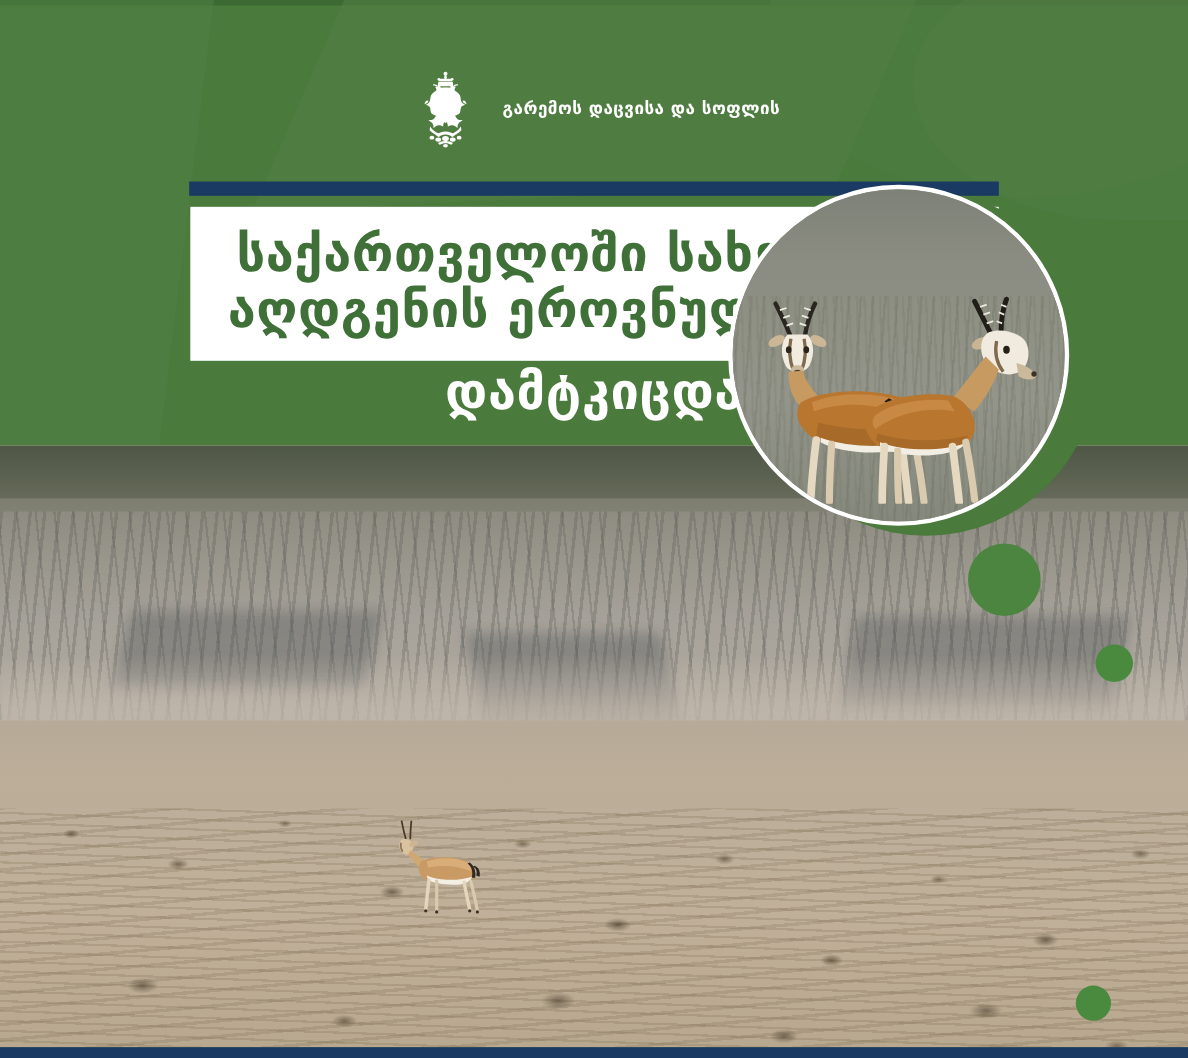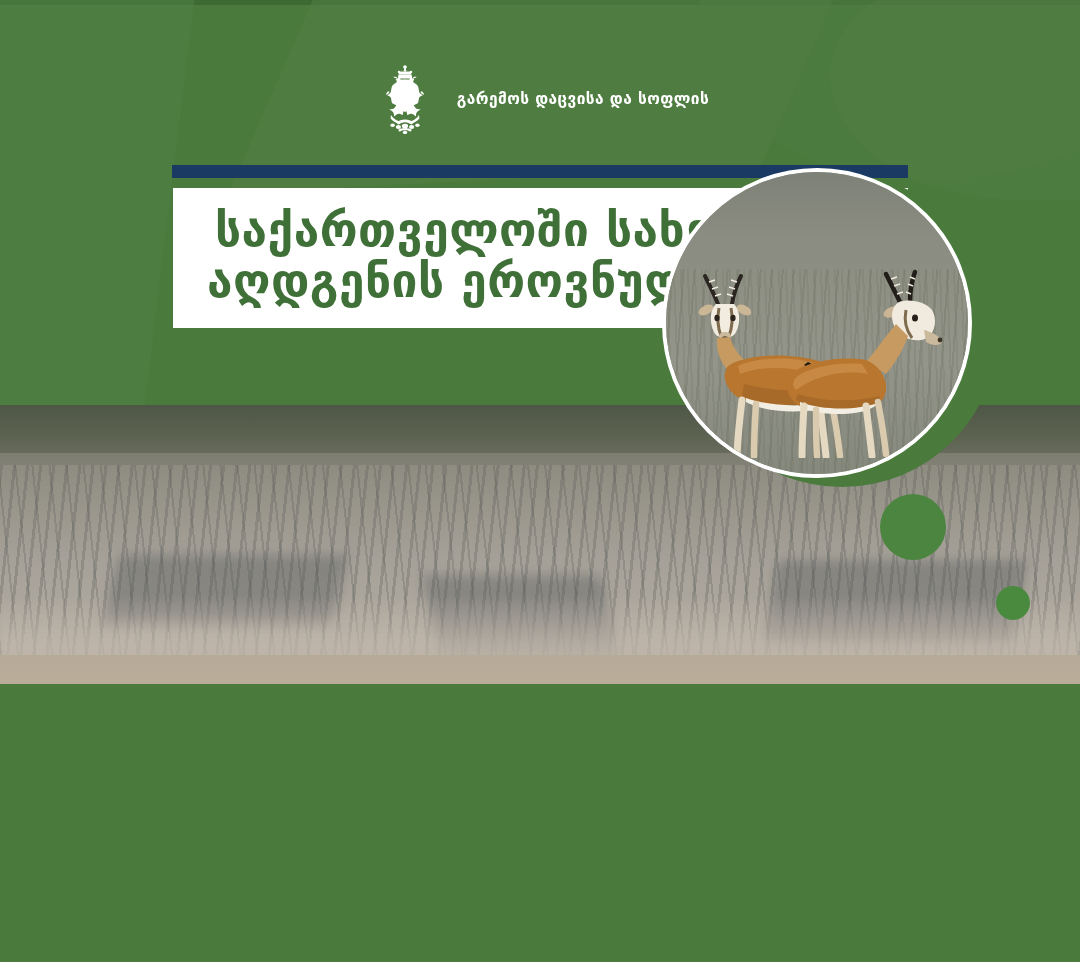--- a/index.html
+++ b/index.html
@@ -5,21 +5,21 @@
   * { margin:0; padding:0; box-sizing:border-box; }
   html, body {
     width:1080px; height:962px;
     background:#4a7a3c;
     font-family:"DejaVu Sans", sans-serif;
     overflow:hidden;
   }
 
   .poster {
     position:relative;
-    width:1080px; height:684px;
+    width:1080px; height:962px;
     overflow:hidden;
   }
 
   
   .header-band {
     position:absolute; left:0; top:0;
     width:1080px; height:405px;
     background:#4a7a3c;
     overflow:hidden;
   }
@@ -291,20 +291,21 @@
     </div>
   </div>
 
   <div class="title-rule"></div>
 
   <div class="title-card">
     <div class="title-line">საქართველოში სახეობათა</div>
     <div class="title-line title-line-2">აღდგენის ეროვნული გეგმა</div>
   </div>
 
+  <div class="title-line-3">დამტკიცდა</div>
   <div class="title-underline"></div>
 
   <div class="photo">
     <div class="sky"></div>
     <div class="ridge-far"></div>
     <div class="badlands">
       <div class="badlands-shadow-1"></div>
       <div class="badlands-shadow-2"></div>
       <div class="badlands-shadow-3"></div>
     </div>

